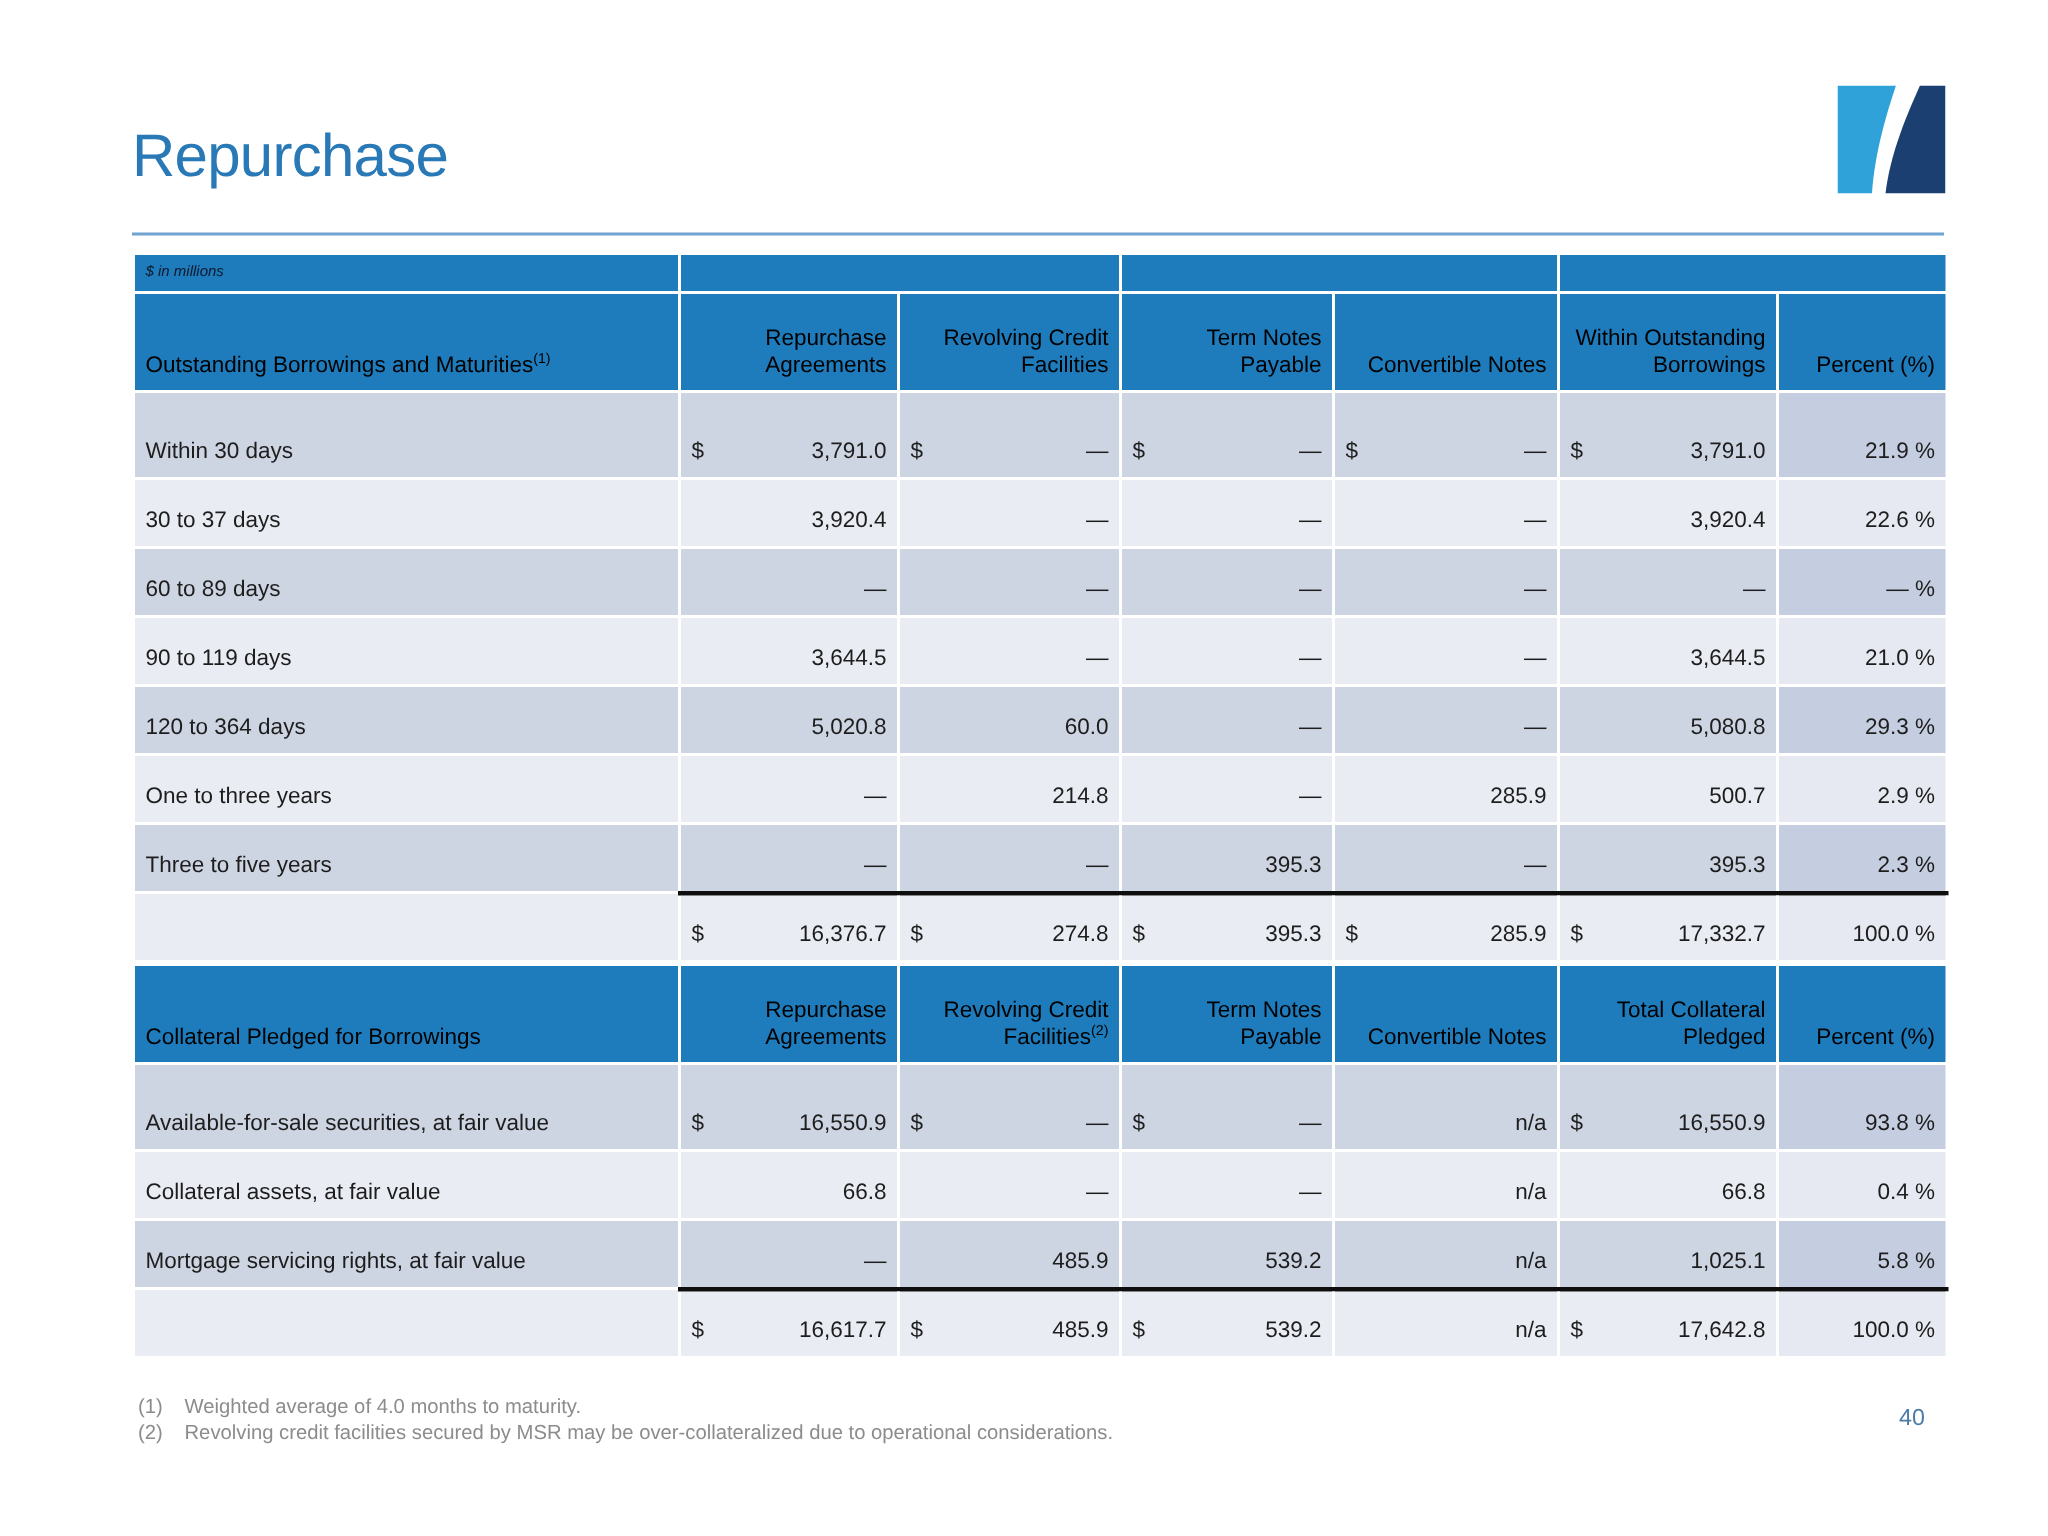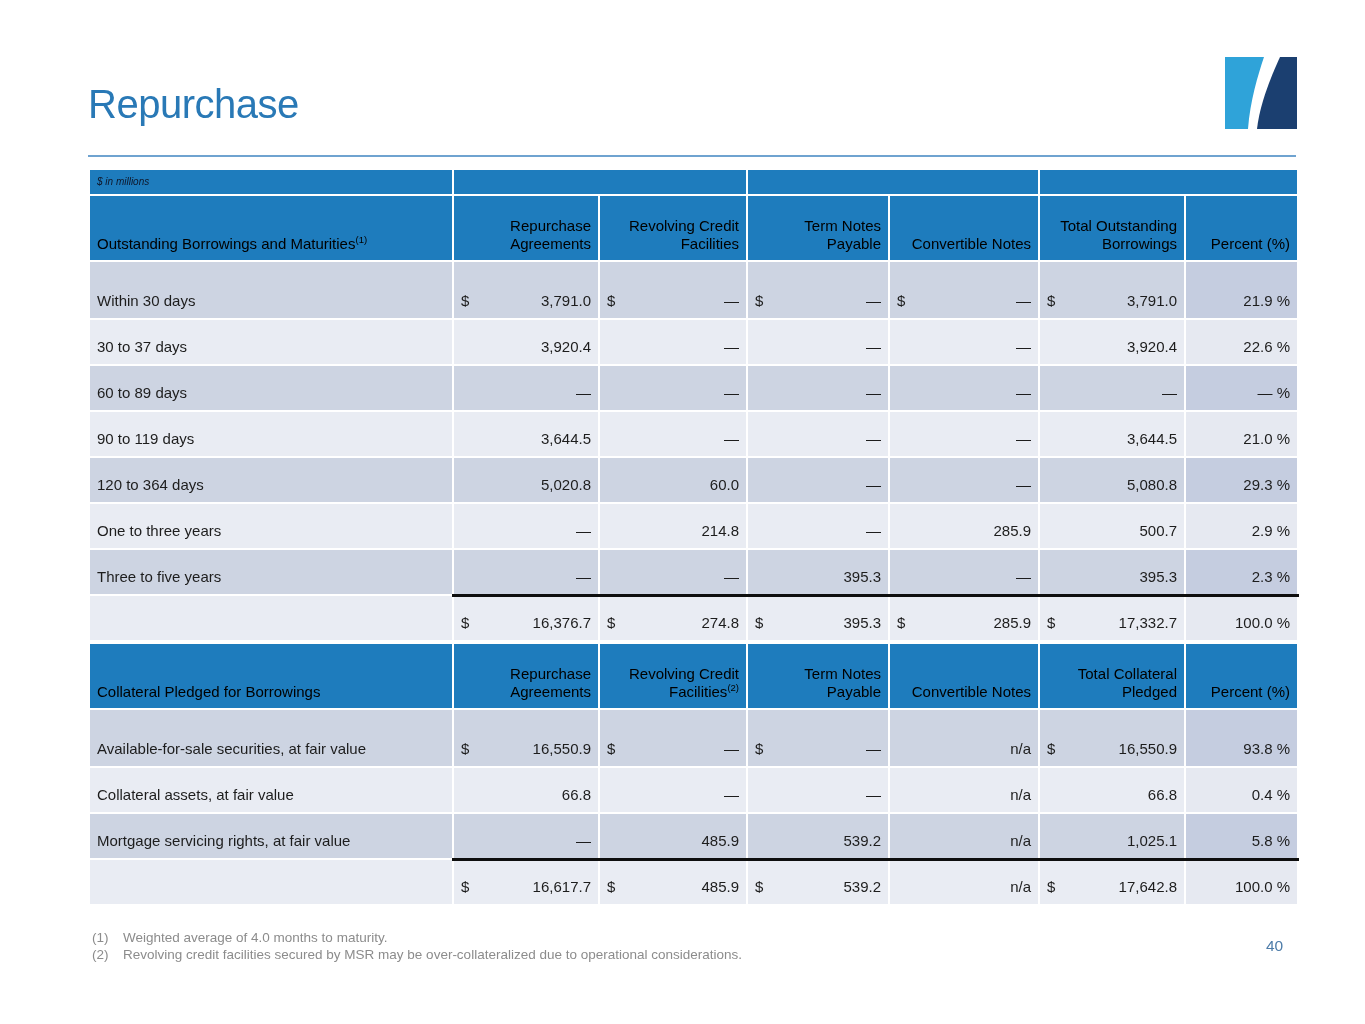--- a/index.html
+++ b/index.html
@@ -82,21 +82,21 @@
           <td colspan="2"></td>
         </tr>
       <tr class="head">
             <td class="label-col"><span class="hdr">Outstanding Borrowings and Maturities</span><sup>(1)</sup></td>
             <td class="num"><span class="hdr">Repurchase
 Agreements</span></td>
             <td class="num"><span class="hdr">Revolving Credit
 Facilities</span></td>
             <td class="num"><span class="hdr">Term Notes Payable</span></td>
             <td class="num"><span class="hdr">Convertible Notes</span></td>
-            <td class="num"><span class="hdr">Total Outstanding
+            <td class="num"><span class="hdr">Within Outstanding
 Borrowings</span></td>
             <td class="num"><span class="hdr">Percent (%)</span></td>
           </tr>
           <tr class="data dark first">
             <td class="label-col">Within 30 days</td>
             <td class="num">
               <div class="flexcell">
                 <span class="d">$</span>
                 <span class="v">3,791.0</span>
               </div>

